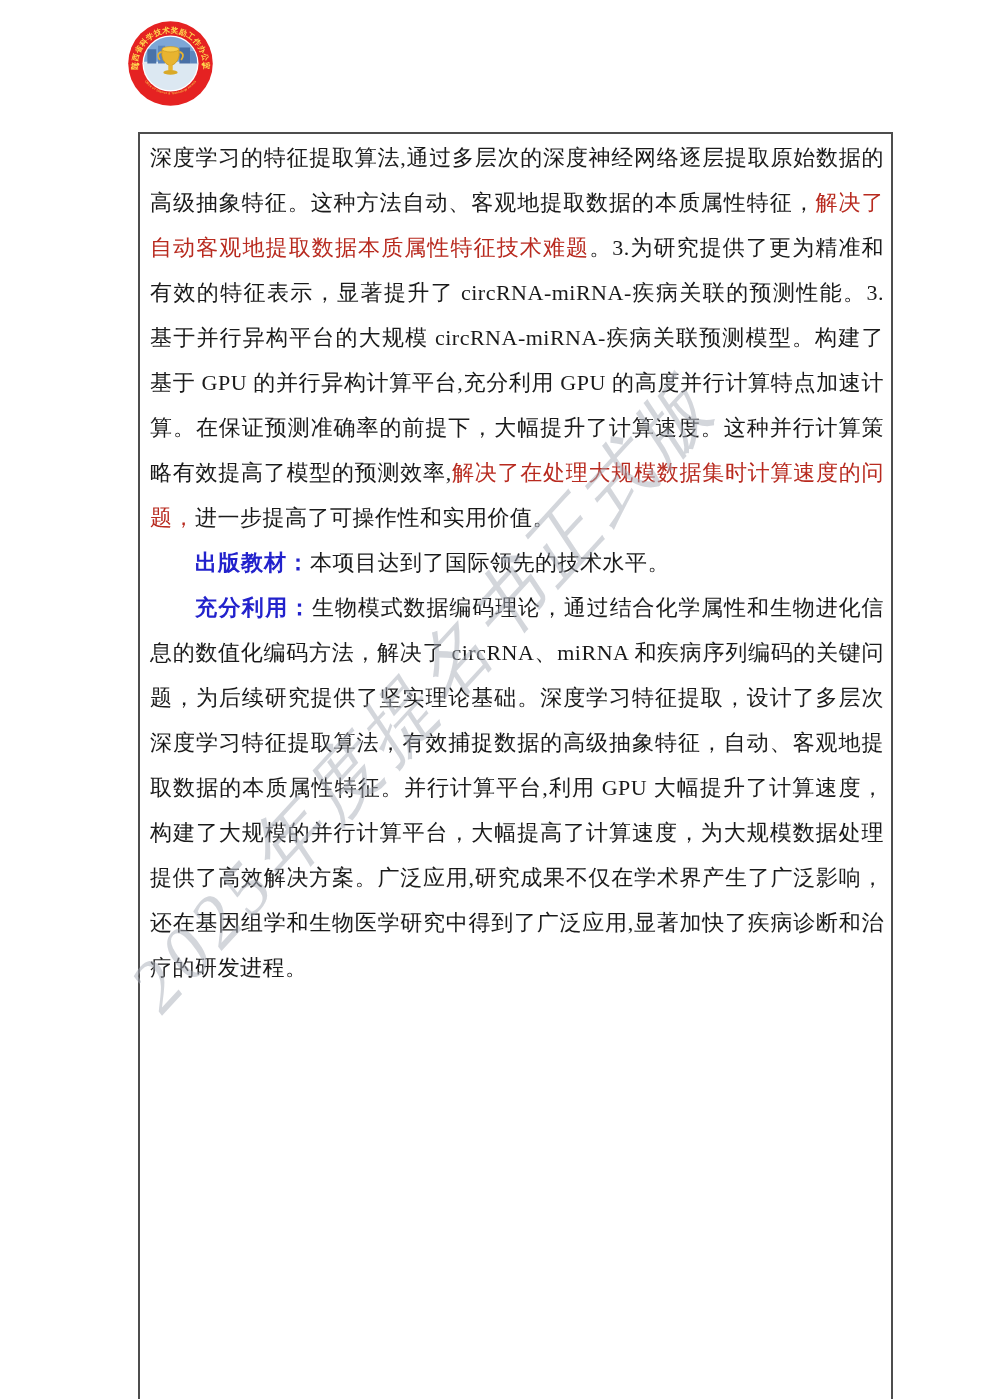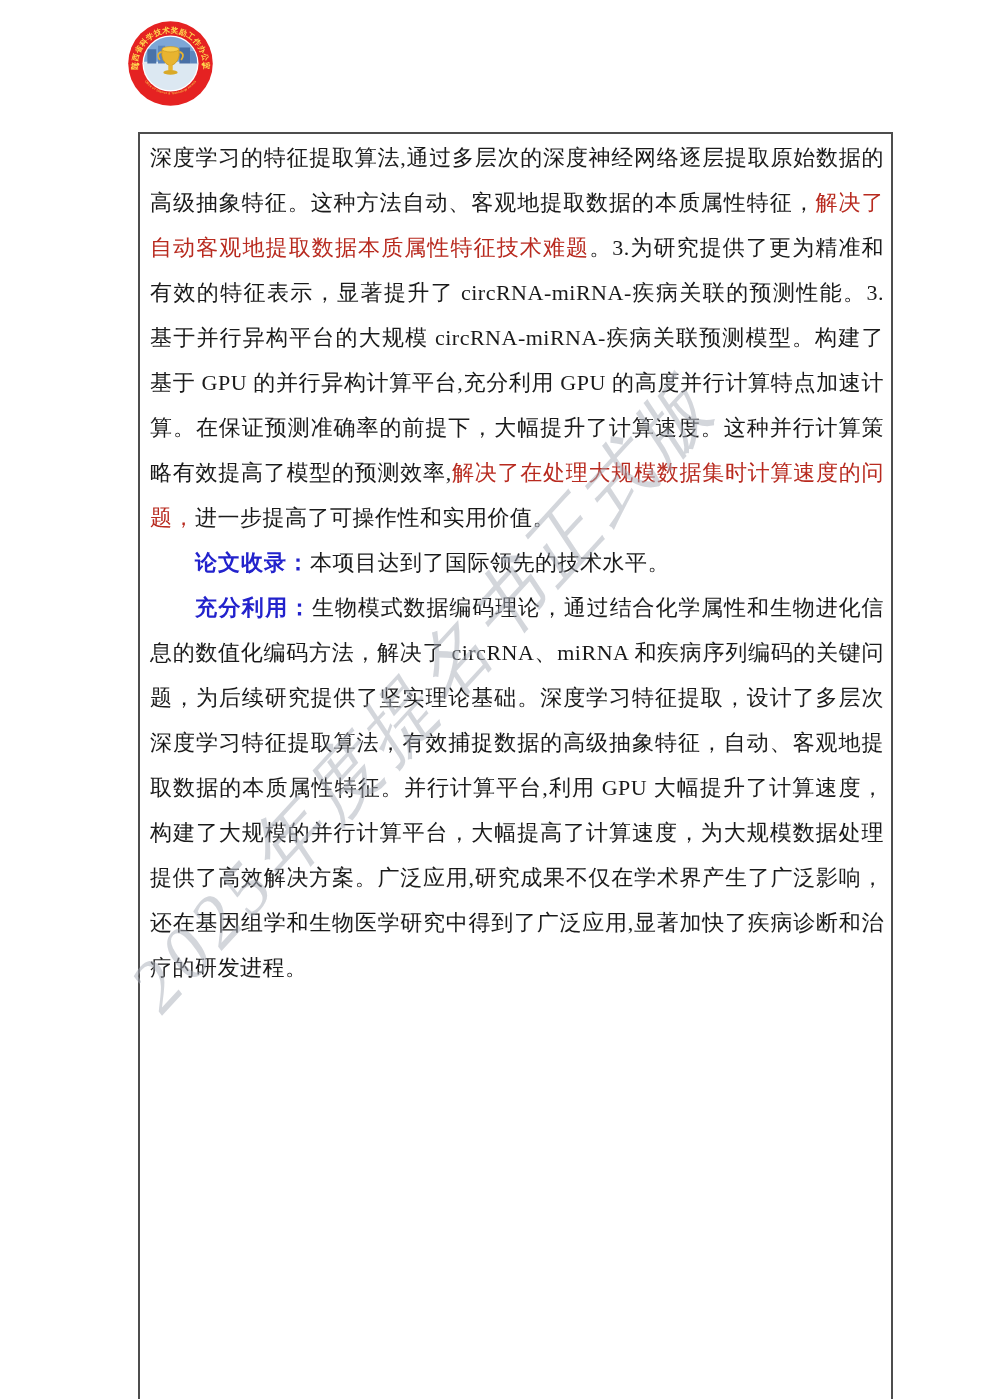--- a/index.html
+++ b/index.html
@@ -76,18 +76,18 @@
       <textPath href="#arcBottomPath" startOffset="50%" text-anchor="middle">Office Of Science &amp; Technology Awards</textPath>
     </text>
     <circle cx="13.5" cy="51" r="1.6" fill="#ffd84d"></circle>
     <circle cx="86.5" cy="51" r="1.6" fill="#ffd84d"></circle>
   </svg>
 </div>
 
 <div class="content-box">
   <div>
       <p class="doc-para"><span class="run-body">深度学习的特征提取算法,通过多层次的深度神经网络逐层提取原始数据的高级抽象特征。这种方法自动、客观地提取数据的本质属性特征，</span><span class="run-red">解决了自动客观地提取数据本质属性特征技术难题</span><span class="run-body">。3.为研究提供了更为精准和有效的特征表示，显著提升了 circRNA-miRNA-疾病关联的预测性能。3.基于并行异构平台的大规模 circRNA-miRNA-疾病关联预测模型。构建了基于 GPU 的并行异构计算平台,充分利用 GPU 的高度并行计算特点加速计算。在保证预测准确率的前提下，大幅提升了计算速度。这种并行计算策略有效提高了模型的预测效率,</span><span class="run-red">解决了在处理大规模数据集时计算速度的问题，</span><span class="run-body">进一步提高了可操作性和实用价值。</span></p>
-      <p class="doc-para indent"><span class="run-label">论文收录：</span><span class="run-body">本项目达到了国际领先的技术水平。</span></p>
+      <p class="doc-para indent"><span class="run-label">出版教材：</span><span class="run-body">本项目达到了国际领先的技术水平。</span></p>
       <p class="doc-para indent"><span class="run-label">充分利用：</span><span class="run-body">生物模式数据编码理论，通过结合化学属性和生物进化信息的数值化编码方法，解决了 circRNA、miRNA 和疾病序列编码的关键问题，为后续研究提供了坚实理论基础。深度学习特征提取，设计了多层次深度学习特征提取算法，有效捕捉数据的高级抽象特征，自动、客观地提取数据的本质属性特征。并行计算平台,利用 GPU 大幅提升了计算速度，构建了大规模的并行计算平台，大幅提高了计算速度，为大规模数据处理提供了高效解决方案。广泛应用,研究成果不仅在学术界产生了广泛影响，还在基因组学和生物医学研究中得到了广泛应用,显著加快了疾病诊断和治疗的研发进程。</span></p>
     </div>
 </div>
 
 <div class="watermark">2025年度提名书正式版</div>
 
 </body></html>

